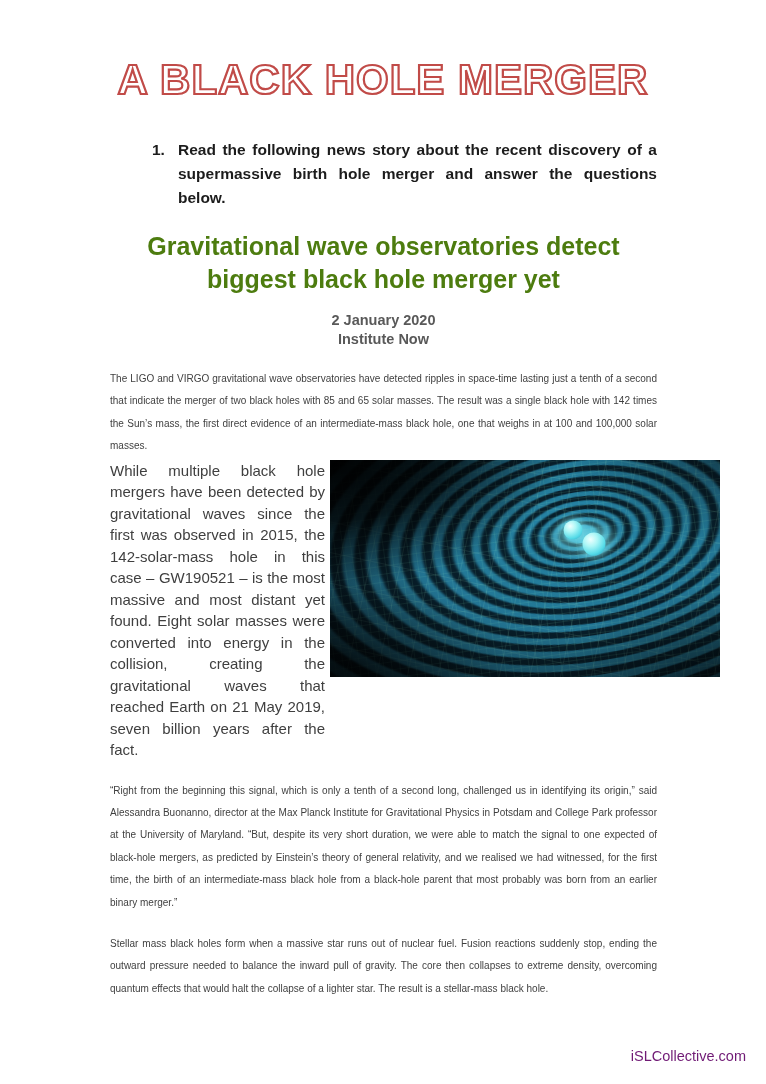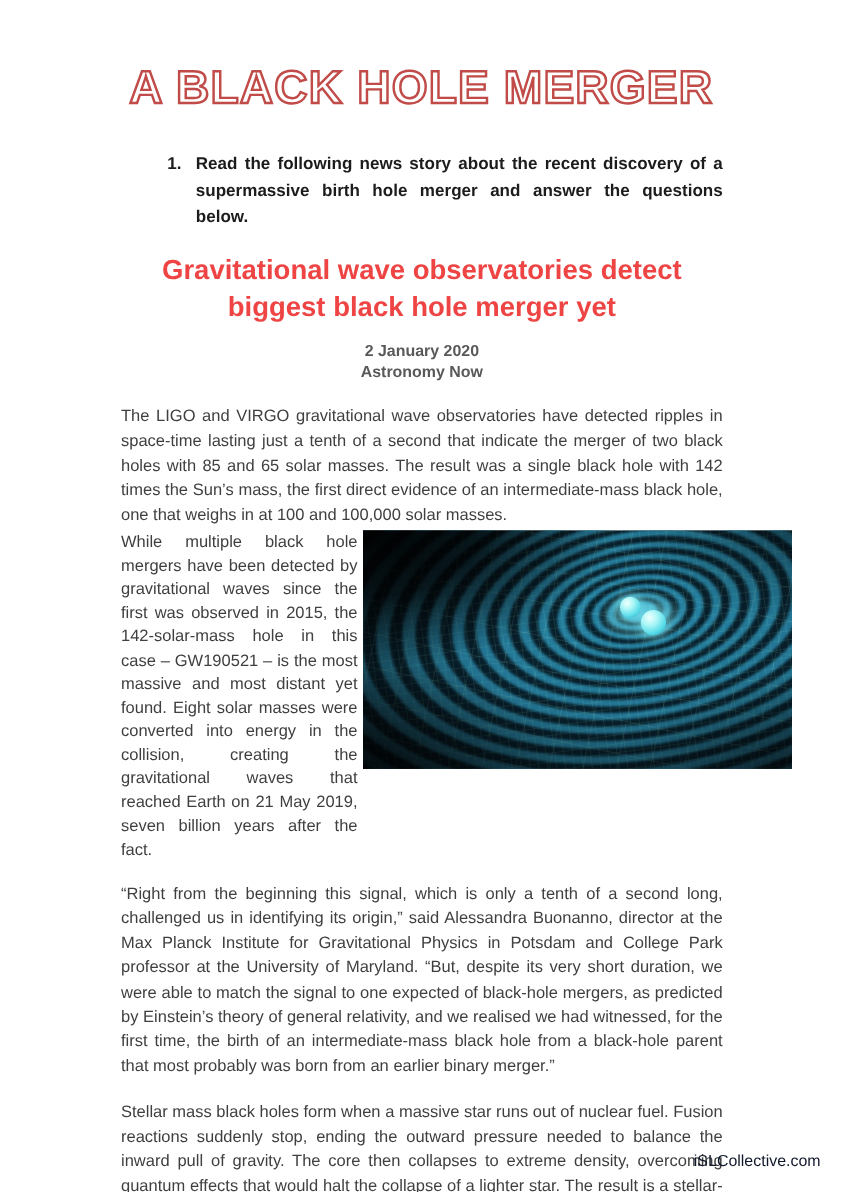--- a/index.html
+++ b/index.html
@@ -43,35 +43,35 @@
     flex: 1;
     text-align: justify;
   }
 
   .headline {
     margin-top: 20px;
     text-align: center;
     font-size: 25px;
     line-height: 33px;
     font-weight: bold;
-    color: #ef4444;
+    color: #4d7c0f;
   }
 
   .meta {
     margin-top: 15px;
     text-align: center;
     font-weight: bold;
     font-size: 14.5px;
     line-height: 19px;
     color: #595959;
   }
 
   .para {
     margin-top: 19px;
-    font-size: 15px;
+    font-size: 10px;
     line-height: 22.4px;
     text-align: justify;
     color: #3f3f3f;
   }
 
   .two-col {
     margin-top: 2px;
     display: flex;
     gap: 5px;
     width: 617px; 
@@ -88,40 +88,40 @@
     height: 217px;
     align-self: flex-start;
   }
   .figure svg { display: block; }
 
   .footer-brand {
     position: absolute;
     right: 20px;
     bottom: 20px;
     font-size: 14.5px;
-    color: #0f172a;
+    color: #701a75;
   }
 </style>
 </head>
 <body>
 
 <div class="page">
   <h1 class="worksheet-title">A BLACK HOLE MERGER</h1>
 
   <div class="content">
     <div class="instruction">
       <span class="num">1.</span>
       <div class="itext">Read the following news story about the recent discovery of a supermassive birth hole merger and answer the questions below.</div>
     </div>
 
     <h2 class="headline">Gravitational wave observatories detect biggest black hole merger yet</h2>
 
     <div class="meta">
       <div>2 January 2020</div>
-      <div>Astronomy Now</div>
+      <div>Institute Now</div>
     </div>
 
     <p class="para">The LIGO and VIRGO gravitational wave observatories have detected ripples in space-time lasting just a tenth of a second that indicate the merger of two black holes with 85 and 65 solar masses. The result was a single black hole with 142 times the Sun’s mass, the first direct evidence of an intermediate-mass black hole, one that weighs in at 100 and 100,000 solar masses.</p>
 
     <div class="two-col">
       <div class="col-text">While multiple black hole mergers have been detected by gravitational waves since the first was observed in 2015, the 142-solar-mass hole in this case – GW190521 – is the most massive and most distant yet found. Eight solar masses were converted into energy in the collision, creating the gravitational waves that reached Earth on 21 May 2019, seven billion years after the fact.</div>
 
       <div class="figure">
         <svg width="390" height="217" viewBox="0 0 390 217">
           <defs>

